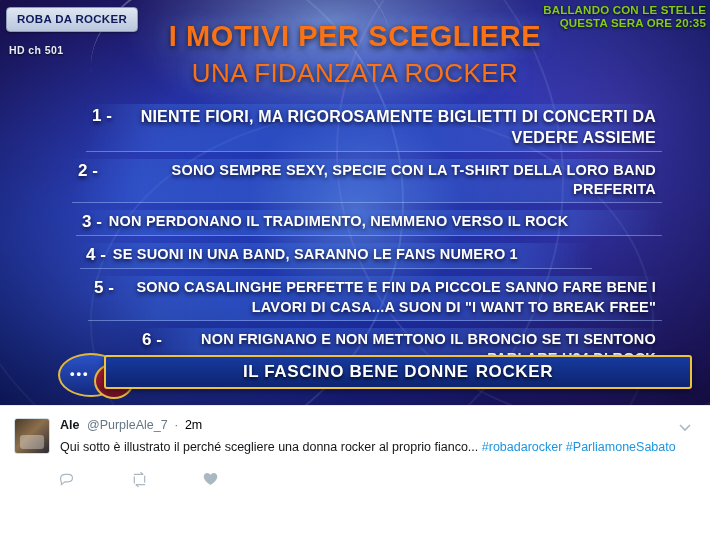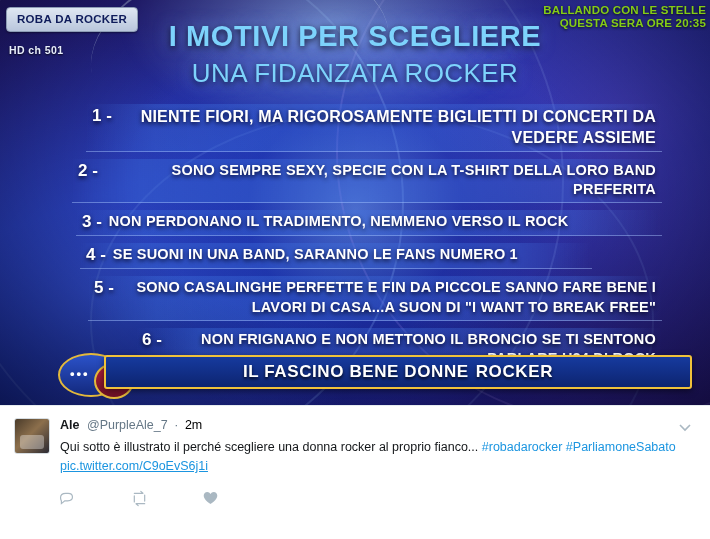--- a/index.html
+++ b/index.html
@@ -74,21 +74,21 @@
     position:absolute;right:4px;top:4px;text-align:right;
     color:#84cc16;font-weight:bold;line-height:1.15;
     text-shadow:0 1px 3px rgba(0,0,0,.85);
   }
   .promo .l1{font-size:11.5px;letter-spacing:.2px;}
   .promo .l2{font-size:11.5px;letter-spacing:.2px;}
 
   
   .headline{
     position:absolute;left:0;right:0;top:20px;text-align:center;
-    color:#7dd3fc;
+    color:#f97316;
   }
   .headline .h1{
     font-size:29px;font-weight:bold;letter-spacing:.6px;
     text-shadow:0 2px 6px rgba(0,0,10,.8),0 0 16px rgba(120,170,255,.6);
   }
   .headline .h2{
     margin-top:5px;
     font-size:26px;font-weight:normal;letter-spacing:.4px;
     text-shadow:0 2px 6px rgba(0,0,10,.8),0 0 16px rgba(120,170,255,.6);
   }
@@ -279,21 +279,20 @@
         <div class="t-names">
           <span class="t-name">Ale</span>
           <span class="t-handle">@PurpleAle_7</span>
           <span class="t-dot">·</span>
           <span class="t-time">2m</span>
         </div>
         <div class="t-text">
           <span>Qui sotto è illustrato il perché scegliere una donna rocker al proprio fianco...</span>
           <a class="t-link" href="#">#robadarocker</a>
           <a class="t-link" href="#">#ParliamoneSabato</a>
-          <a class="t-url" href="#">pic.twitter.com/C9oEvS6j1i</a>
         </div>
       </div>
     </div>
 
 
     <div class="t-actions">
       <div class="act">
         <svg width="17" height="17" viewBox="0 0 20 20">
             <path d="M3 9c0-3 2.5-5 6-5h3c3.5 0 5 1.8 5 4.3 0 2.6-2 4.4-5.5 4.4H8l-4 3.3V13C3.6 12.2 3 10.8 3 9z" fill="none" stroke="#aab8c2" stroke-width="1.4"></path>
           </svg>

